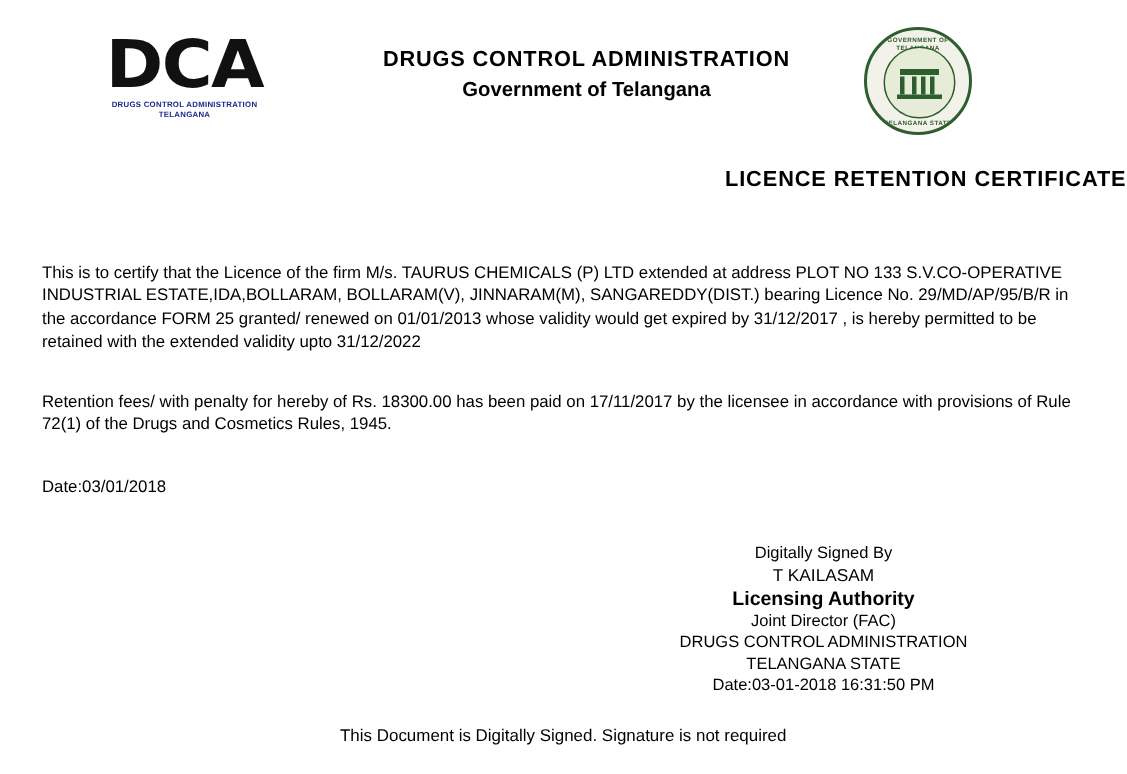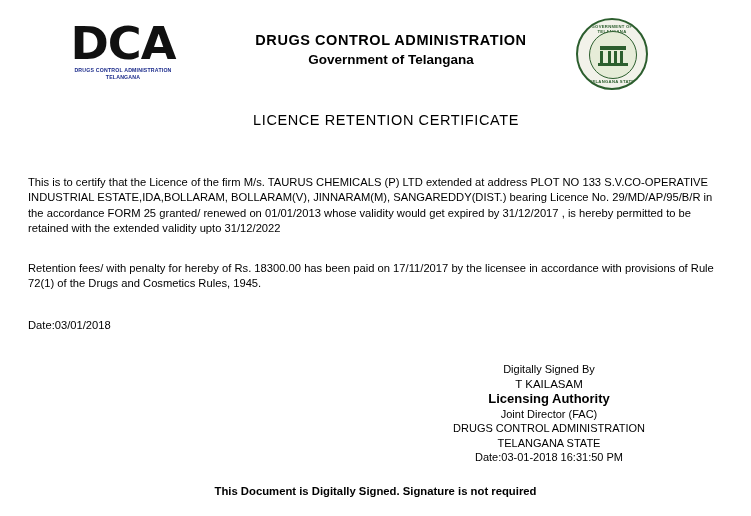--- a/index.html
+++ b/index.html
@@ -144,23 +144,23 @@
   }
   .emblem .pillars .base {
     position: absolute;
     left: -2px; bottom: 0;
     width: 30px; height: 3px;
     background: #2c5e2e;
   }
 
   
   .cert-title {
-    text-align: center;
+    text-align: right;
     font-size: 14.5px;
-    font-weight: normal;
+    font-weight: bold;
     letter-spacing: 0.6px;
     margin-top: 26px;
   }
 
   
   .body-text {
     position: absolute;
     left: 28px;
     right: 28px;
     top: 175px;
@@ -195,21 +195,21 @@
   .sign-block .l7 { }
 
   
   .footer {
     position: absolute;
     left: 0;
     right: 0;
     top: 485px;
     text-align: center;
     font-size: 11.3px;
-    font-weight: bold;
+    font-weight: normal;
   }
 </style>
 </head>
 <body>
 
 <div class="page">
 
   <div class="header">
 
     <div class="logo">

